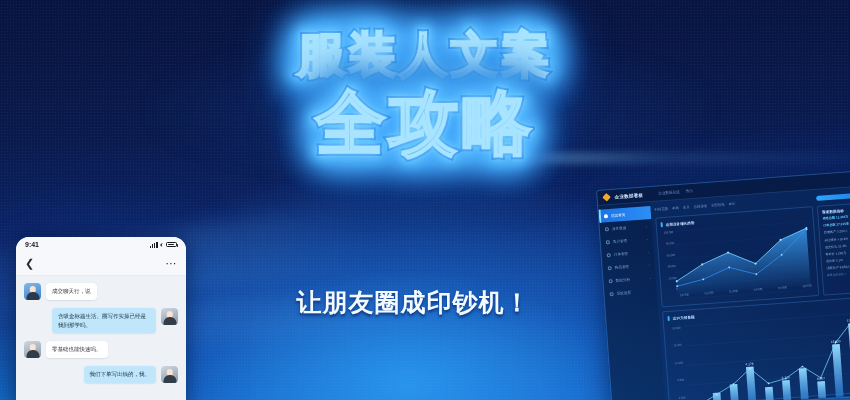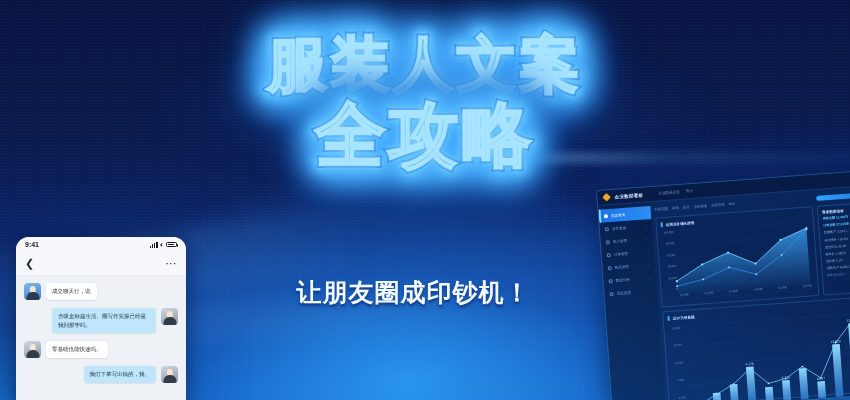--- a/index.html
+++ b/index.html
@@ -77,21 +77,21 @@
         #cdeaff 100%);
     -webkit-background-clip:text;
     background-clip:text;
     -webkit-text-fill-color:transparent;
     filter:
       drop-shadow(0 0 1px #8fd8ff)
       drop-shadow(0 0 6px rgba(70,190,255,0.95))
       drop-shadow(0 0 18px rgba(40,150,255,0.75))
       drop-shadow(2px 4px 0 rgba(10,40,120,0.85));
   }
-  .tline-1{ font-size:60px; }
+  .tline-1{ font-size:48px;font-family:Liberation Mono, monospace; }
   .tline-2{ font-size:70px; margin-top:6px; }
 
   
   .tline::before{
     content:attr(data-text);
     position:absolute; left:0; right:0; top:0;
     -webkit-text-fill-color:transparent;
     -webkit-text-stroke:6px #2b8ef0;
     color:transparent;
     z-index:-2;
@@ -115,21 +115,21 @@
   .subline{
     font-family:"DejaVu Sans","Liberation Sans",sans-serif;
     font-weight:bold;
     font-size:25px;
     line-height:1.32;
     letter-spacing:1px;
     color:#f2fbff;
     text-shadow:0 0 6px rgba(30,90,190,0.9), 0 2px 3px rgba(6,26,80,0.85);
     white-space:nowrap;
   }
-  .subline-2{ padding-left:35px; }
+  .subline-2{ padding-left:35px;margin-top:10px; }
 
   
   .phone{
     position:absolute; left:16px; top:237px;
     width:170px; height:176px;
     background:#ffffff;
     border-radius:13px 13px 0 0;
     box-shadow:0 0 22px rgba(0,12,45,0.6), 0 0 60px rgba(20,80,190,0.35);
     overflow:hidden;
     z-index:8;

